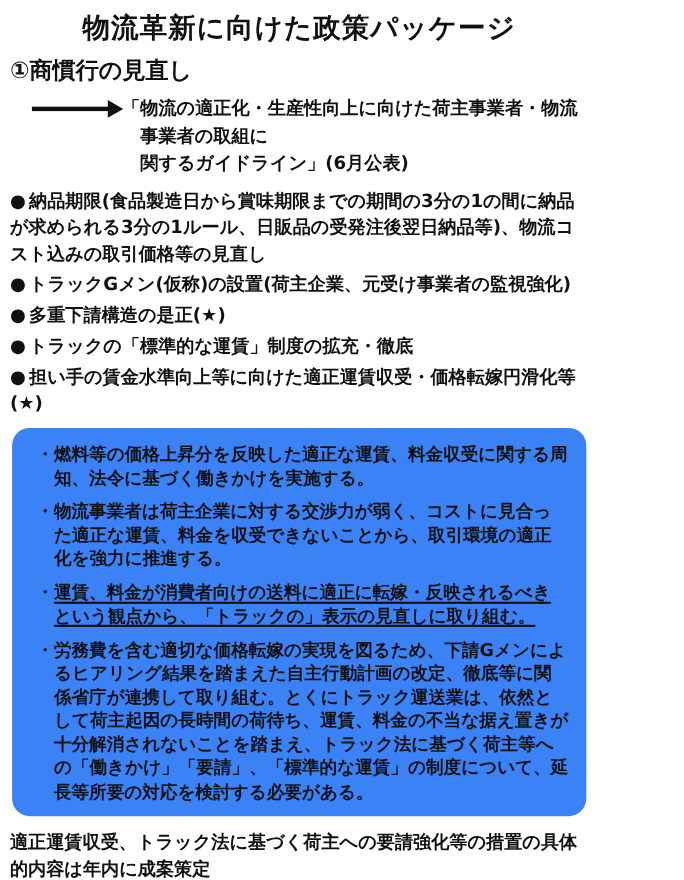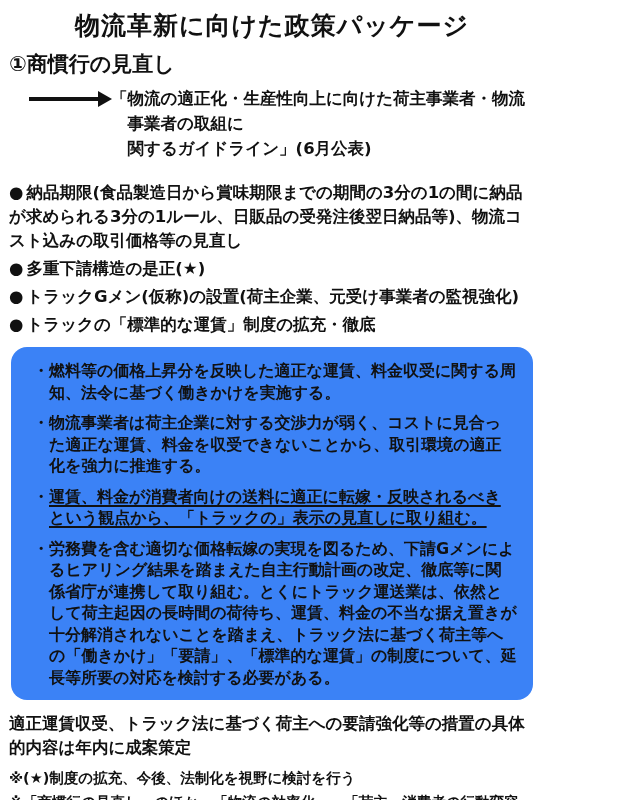--- a/index.html
+++ b/index.html
@@ -35,21 +35,21 @@
   .bullet-item {
     font-size: 16.5px;
     font-weight: 600;
     line-height: 24px;
     margin: 0 0 4px 0;
   }
   .bullet-item .marker { margin-right: 3px; }
   .arrow-row {
     display: flex;
     align-items: flex-start;
-    margin: 4px 0 20px 0;
+    margin: 4px 0 10px 0;
   }
   .arrow-glyph {
     flex: 0 0 auto;
     position: relative;
     width: 70px;
     height: 4px;
     background: #111111;
     margin: 11px 12px 0 20px;
   }
   .arrow-glyph::after {
@@ -121,31 +121,34 @@
       <span class="arrow-glyph"></span>
       <span class="arrow-text">「物流の適正化・生産性向上に向けた荷主事業者・物流事業者の取組に
 関するガイドライン」(6月公表)</span>
     </div>
 
     <div class="bullet-item">
       <span class="marker">●</span><span>納品期限(食品製造日から賞味期限までの期間の3分の1の間に納品が求められる3分の1ルール、日販品の受発注後翌日納品等)、物流コスト込みの取引価格等の見直し</span>
     </div>
 
     <div class="bullet-item">
-      <span class="marker">●</span><span>多重下請構造の是正(★)</span>
+      <span class="marker">●</span><span>トラックGメン(仮称)の設置(荷主企業、元受け事業者の監視強化)</span>
     </div>
 
     <div class="bullet-item">
-      <span class="marker">●</span><span>トラックGメン(仮称)の設置(荷主企業、元受け事業者の監視強化)</span>
+      <span class="marker">●</span><span>多重下請構造の是正(★)</span>
     </div>
 
     <div class="bullet-item">
       <span class="marker">●</span><span>トラックの「標準的な運賃」制度の拡充・徹底</span>
     </div>
 
+    <div class="bullet-item">
+      <span class="marker">●</span><span>担い手の賃金水準向上等に向けた適正運賃収受・価格転嫁円滑化等(★)</span>
+    </div>
 
   </div>
 
   <div class="highlight-box">
 
     <div class="box-item">
       <span>・</span><span>燃料等の価格上昇分を反映した適正な運賃、料金収受に関する周知、法令に基づく働きかけを実施する。</span>
     </div>
 
     <div class="box-item">

